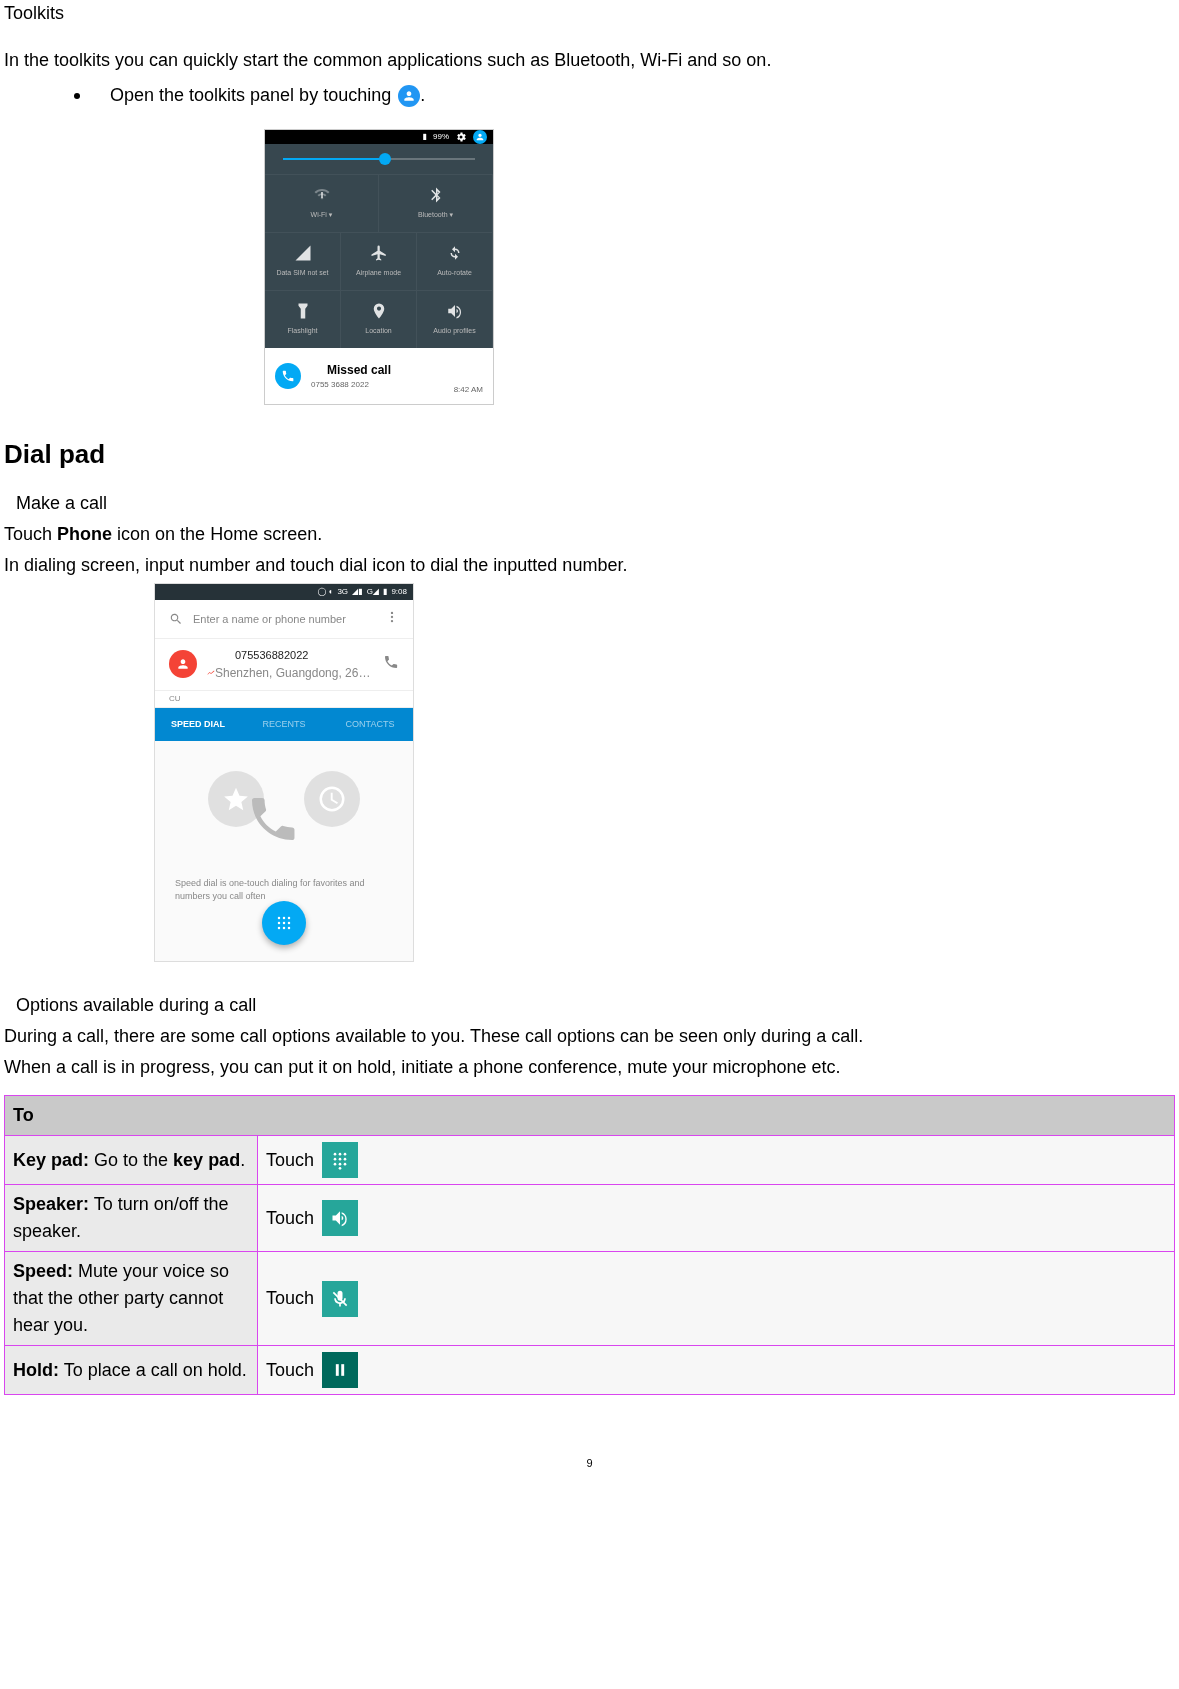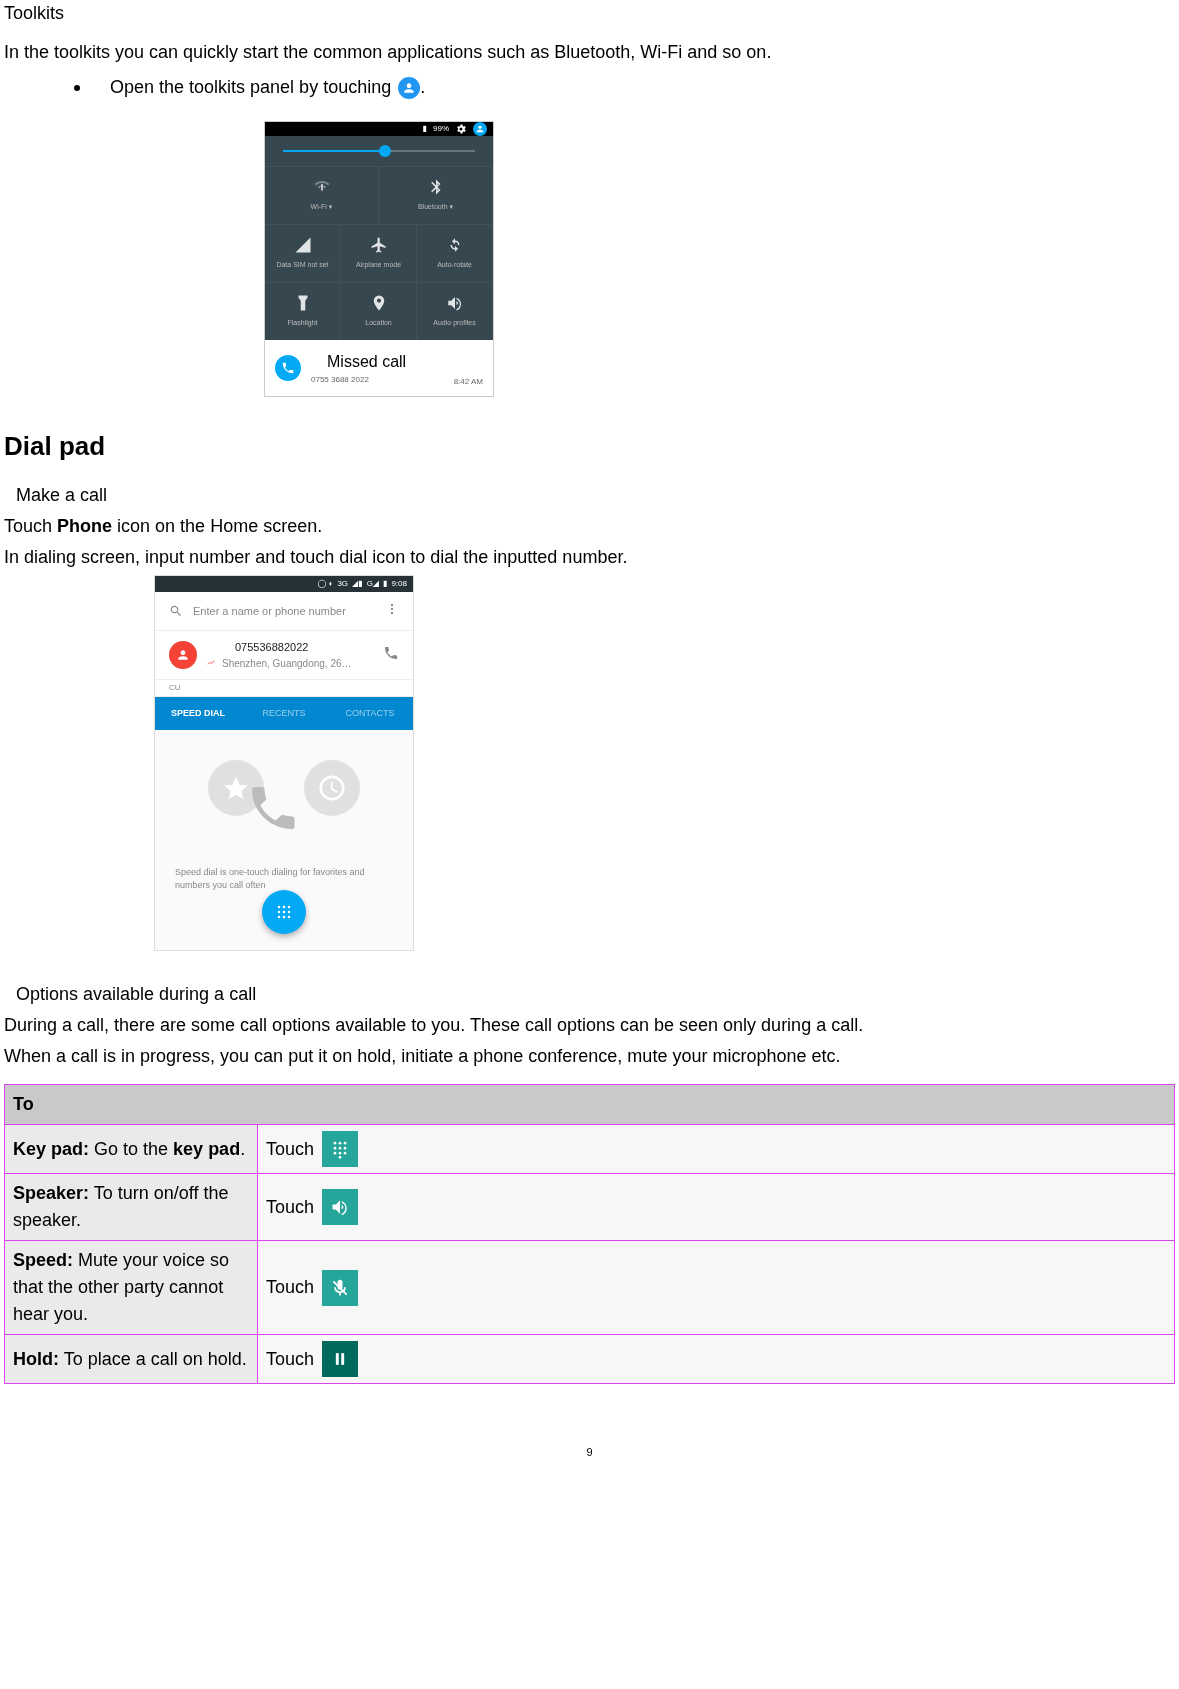--- a/index.html
+++ b/index.html
@@ -6,21 +6,21 @@
     body {
       font-family: Verdana, Geneva, sans-serif;
       font-size: 18px;
       line-height: 1.5;
       color: #000;
       width: 1179px;
       padding: 0 4px;
     }
     .section-title {
       font-size: 18px;
-      margin-bottom: 12px;
+      margin-bottom: 20px;
     }
     .intro-text {
       margin-bottom: 8px;
     }
     .bullet-row {
       display: flex;
       align-items: center;
       margin-left: 70px;
       margin-bottom: 20px;
     }
@@ -115,21 +115,21 @@
       align-items: center;
       padding: 8px 10px;
       gap: 10px;
     }
     .missed-icon {
       width: 26px; height: 26px; border-radius:50%; background:#03A9F4;
       display:flex; align-items:center; justify-content:center;
     }
     .missed-icon svg { width:14px; height:14px; fill:#fff; }
     .missed-body { flex: 1; }
-    .missed-title { font-size: 16px; font-weight: normal; padding-left: 16px; }
+    .missed-title { font-size: 12px; font-weight: bold; padding-left: 16px; }
     .missed-num { font-size: 8px; color:#666; }
     .missed-time { font-size: 8px; color:#666;margin-top:28px; }
 
     
     .dial-shot {
       width: 260px;
       background: #fff;
       border: 1px solid #ddd;
       font-family: Arial, sans-serif;
       font-size: 10px;
@@ -143,21 +143,21 @@
       display:flex; align-items:center; padding:10px 14px; gap:10px; border-bottom:1px solid #eee;
     }
     .dial-search svg { width:14px; height:14px; fill:#888; }
     .dial-search-text { color:#888; flex:1; font-size:11px; }
     .dial-dots svg { width:14px; height:14px; fill:#888; }
     .recent-row { display:flex; align-items:center; padding:8px 14px; gap:10px; border-bottom:1px solid #eee; }
     .recent-av { width:28px; height:28px; border-radius:50%; background:#F44336; display:flex; align-items:center; justify-content:center; }
     .recent-av svg { width:14px; height:14px; fill:#fff; }
     .recent-info { flex:1; }
     .recent-num { font-size:11px; color:#222;margin-left:28px; }
-    .recent-loc { font-size:10px; color:#888; display:flex; align-items:center; gap:7px; }
+    .recent-loc { font-size:12px; color:#888; display:flex; align-items:center; gap:0; }
     .recent-loc svg { width:8px; height:8px; fill:#F44336; }
     .recent-call svg { width:16px; height:16px; fill:#888; }
     .tiny-label { font-size:8px; color:#888; padding:2px 14px; border-bottom:1px solid #eee; }
     .dial-tabs {
       display:flex; background:#0288D1; color:#fff; font-size:9px; font-weight:bold;
     }
     .dial-tab { flex:1; text-align:center; padding:10px 0; }
     .dial-tab.inactive { color: rgba(255,255,255,0.6); font-weight: normal; }
     .dial-body {
       background:#fafafa; height:220px; position:relative; overflow:hidden;

